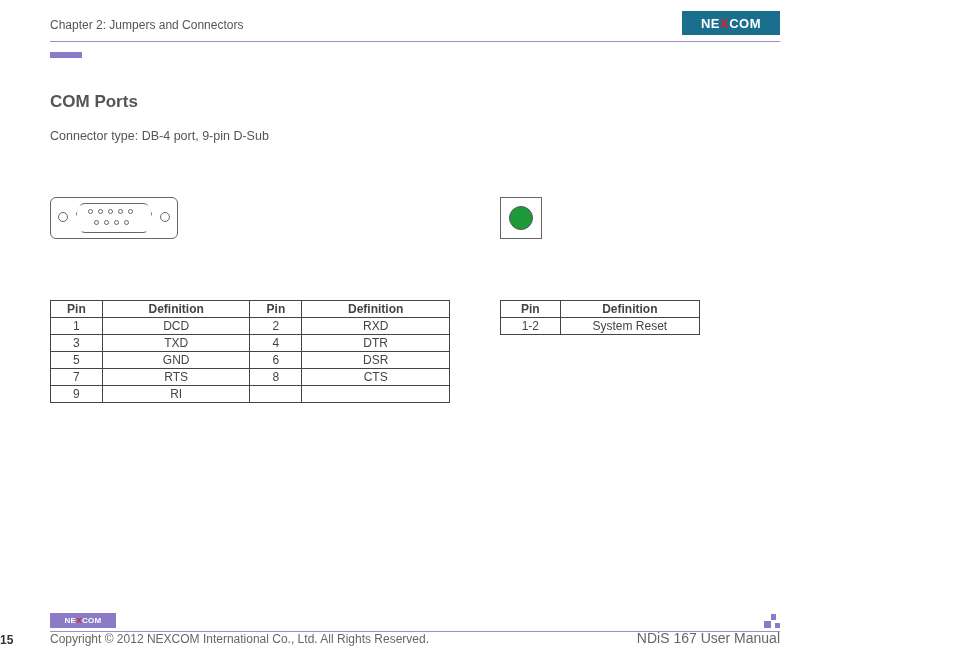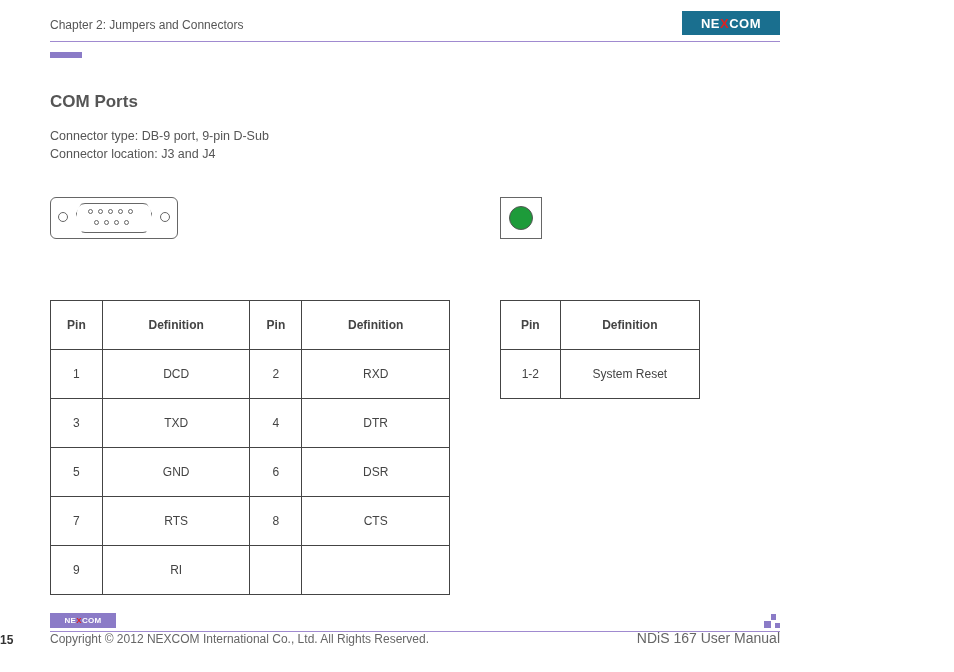--- a/index.html
+++ b/index.html
@@ -33,21 +33,21 @@
   .db9 .pinrow.top { top: 12px; left: 38px; }
   .db9 .pinrow.bot { top: 23px; left: 44px; }
   .db9 .pin { width: 5px; height: 5px; border: 1px solid #666; border-radius: 50%; }
 
   
   .reset-sq { position: absolute; top: 197px; left: 500px; width: 42px; height: 42px; border: 1px solid #666; display: flex; align-items: center; justify-content: center; }
   .reset-sq .circ { width: 24px; height: 24px; border-radius: 50%; background: #1d9b3a; border: 1px solid #555; }
 
   
   .tbl { border-collapse: collapse; font-size: 12px; color: #444; }
-  .tbl th, .tbl td { border: 1px solid #444; padding: 17px 0; text-align: center; }
+  .tbl th, .tbl td { border: 1px solid #444; padding: 1px 0; text-align: center; }
   .tbl th { font-weight: bold; }
 
   .tbl-com { position: absolute; top: 300px; left: 50px; width: 400px; }
   .tbl-com th.pin, .tbl-com td.pin { width: 52px; }
   .tbl-com th.def, .tbl-com td.def { width: 148px; }
 
   .tbl-reset { position: absolute; top: 300px; left: 500px; width: 200px; }
   .tbl-reset th.pin, .tbl-reset td.pin { width: 60px; }
   .tbl-reset th.def, .tbl-reset td.def { width: 140px; }
 
@@ -71,22 +71,21 @@
 
   <div class="chapter">Chapter 2: Jumpers and Connectors</div>
   <div class="logo-top">
     <span>NE<span class="x">X</span>COM</span>
   </div>
   <div class="hr-top"></div>
   <div class="hr-top-thick"></div>
 
   <div class="col-left">
     <h2>COM Ports</h2>
-    <div class="subtext">Connector type: DB-9 port, 9-pin D-Sub</div>
-    <div class="subtext">Connector location: J3 and J4</div>
+    <div class="subtext">Connector type: DB-4 port, 9-pin D-Sub</div>
   </div>
 
   <div class="db9">
     <div class="plate"></div>
     <div class="hole l"></div>
     <div class="hole r"></div>
     <div class="shell"></div>
     <div class="pinrow top">
       <div class="pin"></div>
         <div class="pin"></div>

